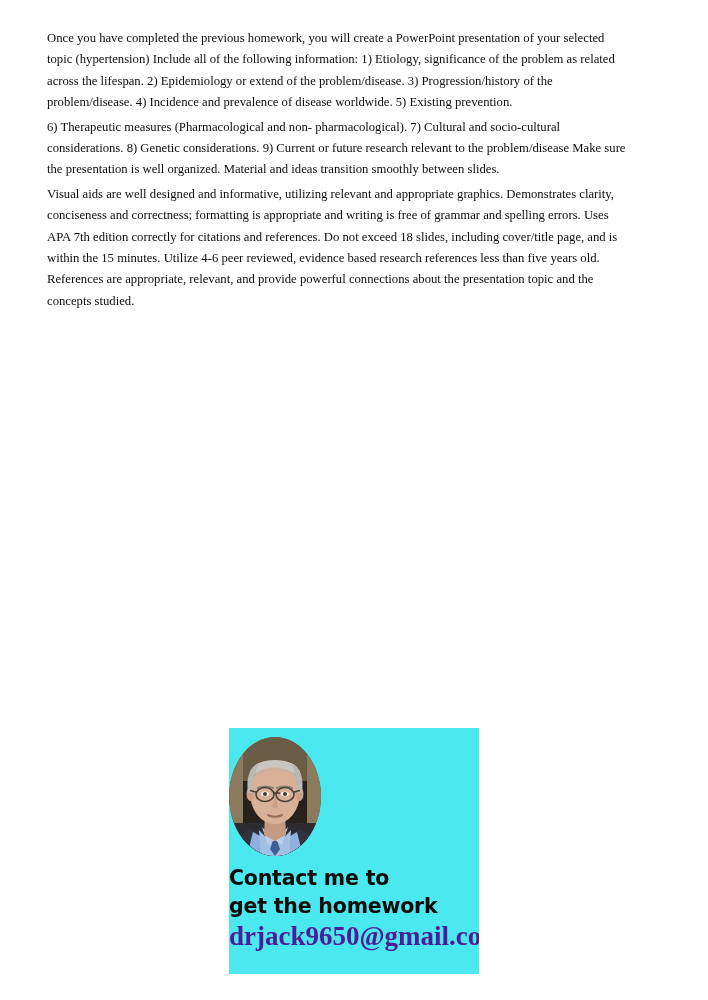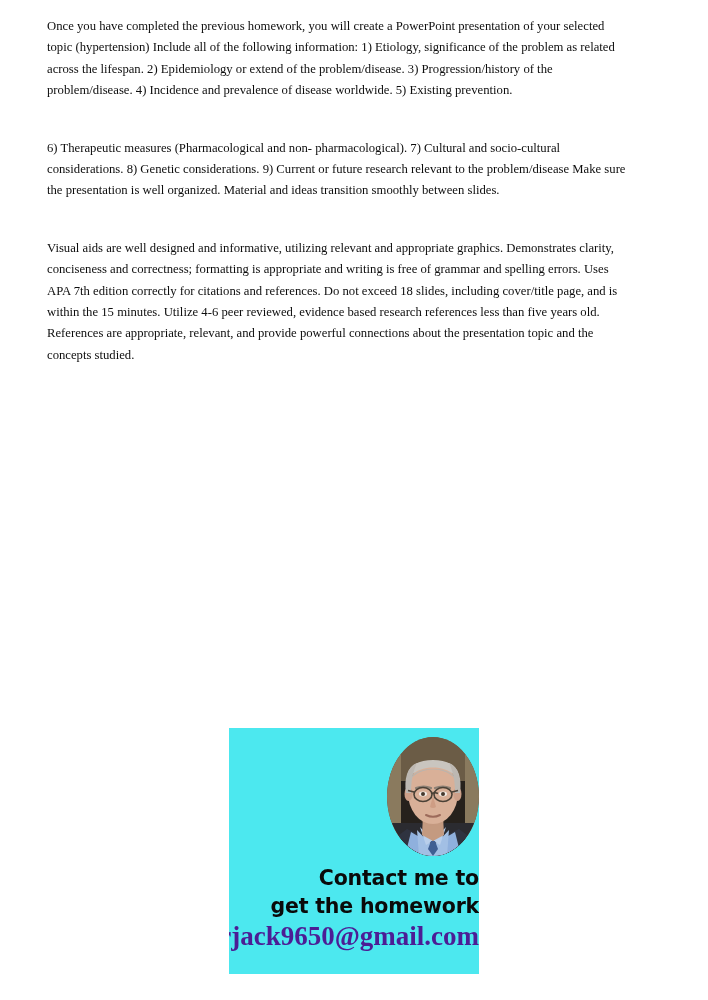--- a/index.html
+++ b/index.html
@@ -24,47 +24,47 @@
     top: 0;
     width: 708px;
     height: 1000px;
     background: #ffffff;
   }
 
   
   .doc-body {
     position: absolute;
     left: 47px;
-    top: 16px;
+    top: 28px;
     width: 580px;
   }
 
   .para {
     font-family: "Liberation Serif", "DejaVu Serif", serif;
     font-size: 12.7px;
     line-height: 21.4px;
     text-align: left;
     color: #0d0d0d;
     margin: 0;
   }
   .para + .para {
-    margin-top: 36px;
+    margin-top: 3px;
   }
 
   
   .contact-card {
     position: absolute;
     left: 229px;
     top: 728px;
     width: 250px;
     height: 246px;
     background: #4ce8ef;
     display: flex;
     flex-direction: column;
-    align-items: flex-end;
+    align-items: flex-start;
     overflow: hidden;
   }
 
   .avatar {
     position: relative;
     width: 92px;
     height: 119px;
     margin-top: 9px;
     border-radius: 50% / 50%;
     overflow: hidden;

